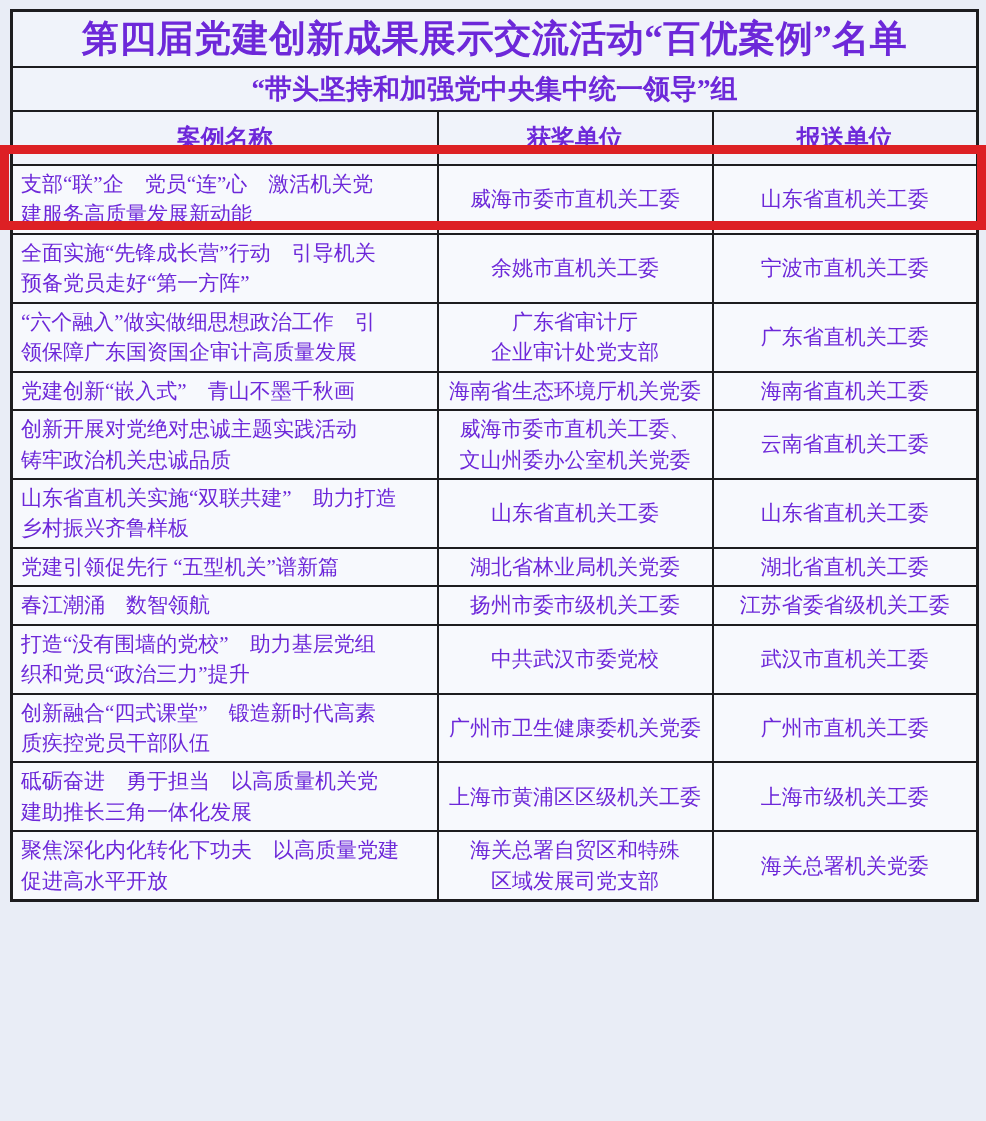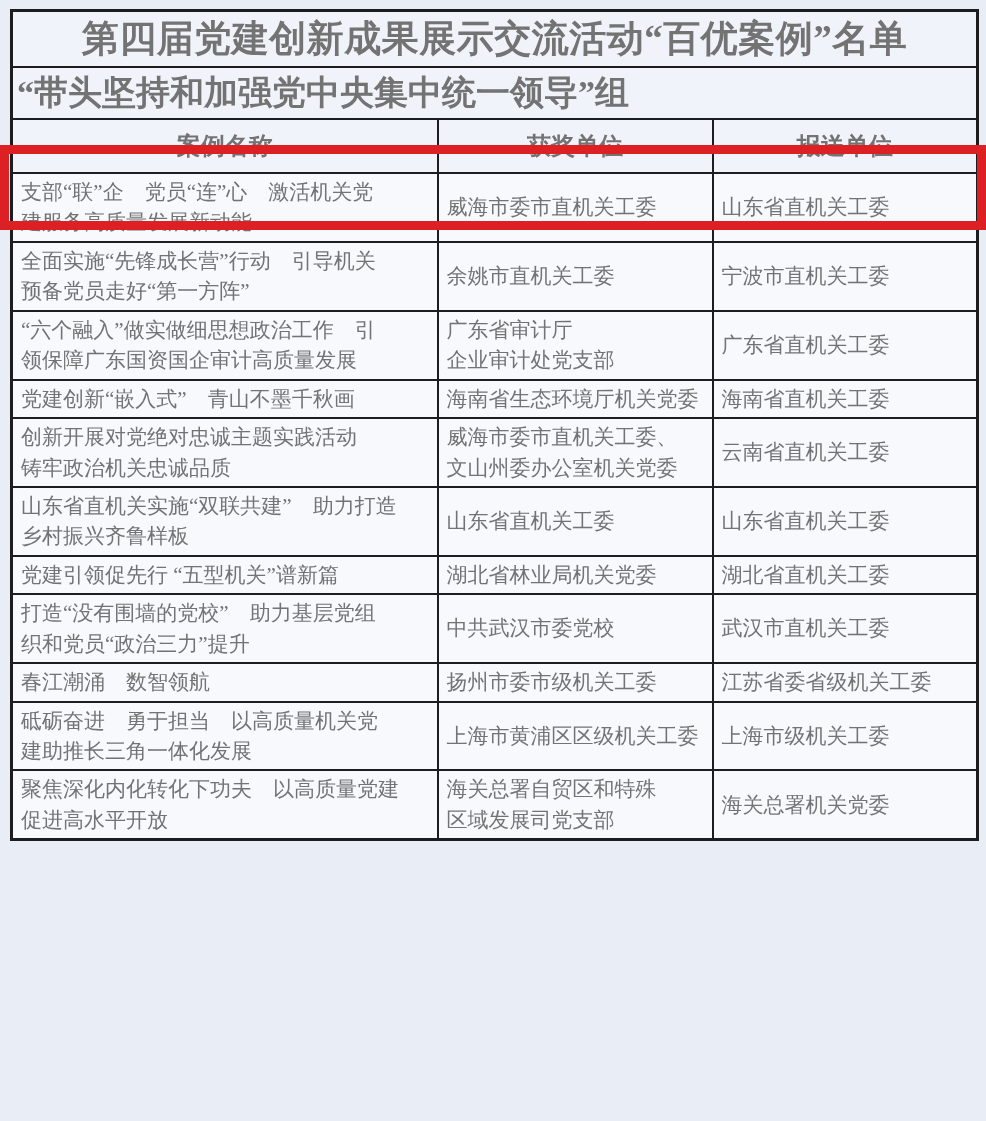--- a/index.html
+++ b/index.html
@@ -17,57 +17,58 @@
     width:966px;
     margin:9px 10px 0 10px;
     background:#f7f9fd;
     border:3px solid #1d1d1f;
   }
   col.c1{width:426px;}
   col.c2{width:275px;}
   col.c3{width:265px;}
   td,th{
     border:2px solid #1d1d1f;
-    color:#737373;
+    color:#6d28d9;
     box-sizing:border-box;
     vertical-align:middle;
   }
   .title-cell{
     height:56px;
     text-align:center;
     font-size:37px;
     font-weight:700;
     background:#f0f3fa;
     letter-spacing:0.5px;
     padding:2px 4px;
   }
   .subtitle-cell{
-    height:51px;
-    font-size:34px;
+    height:44px;
+    text-align:center;
+    font-size:27px;
     font-weight:700;
     background:#f0f3fa;
     padding:2px 4px;
   }
   th.col-header{
     height:36px;
     font-family:"Liberation Sans","DejaVu Sans",sans-serif;
     font-size:24px;
     font-weight:600;
     text-align:center;
     background:#f0f3fa;
     padding:10px 4px;
   }
   td.cell{
     font-size:21px;
     line-height:1.45;
     padding:3px 8px;
     white-space:pre-line;
   }
   td.cell-case{text-align:left;}
-  td.cell-center{}
+  td.cell-center{text-align:center;}
   #red-box{
     position:absolute;
     left:0;
     width:986px;
     box-sizing:border-box;
     border:9px solid #dd2024;
     pointer-events:none;
     z-index:5;
   }
 </style>
@@ -132,29 +133,35 @@
 乡村振兴齐鲁样板</td>
     <td class="cell cell-center">山东省直机关工委</td>
     <td class="cell cell-center">山东省直机关工委</td>
   </tr>
         <tr>
     <td class="cell cell-case">党建引领促先行 “五型机关”谱新篇</td>
     <td class="cell cell-center">湖北省林业局机关党委</td>
     <td class="cell cell-center">湖北省直机关工委</td>
   </tr>
         <tr>
+    <td class="cell cell-case">春江潮涌　数智领航</td>
+    <td class="cell cell-center">扬州市委市级机关工委</td>
+    <td class="cell cell-center">江苏省委省级机关工委</td>
+  </tr>
+        <tr>
     <td class="cell cell-case">打造“没有围墙的党校”　助力基层党组
 织和党员“政治三力”提升</td>
     <td class="cell cell-center">中共武汉市委党校</td>
     <td class="cell cell-center">武汉市直机关工委</td>
   </tr>
         <tr>
-    <td class="cell cell-case">春江潮涌　数智领航</td>
-    <td class="cell cell-center">扬州市委市级机关工委</td>
-    <td class="cell cell-center">江苏省委省级机关工委</td>
+    <td class="cell cell-case">创新融合“四式课堂”　锻造新时代高素
+质疾控党员干部队伍</td>
+    <td class="cell cell-center">广州市卫生健康委机关党委</td>
+    <td class="cell cell-center">广州市直机关工委</td>
   </tr>
         <tr>
     <td class="cell cell-case">砥砺奋进　勇于担当　以高质量机关党
 建助推长三角一体化发展</td>
     <td class="cell cell-center">上海市黄浦区区级机关工委</td>
     <td class="cell cell-center">上海市级机关工委</td>
   </tr>
         <tr>
     <td class="cell cell-case">聚焦深化内化转化下功夫　以高质量党建
 促进高水平开放</td>

